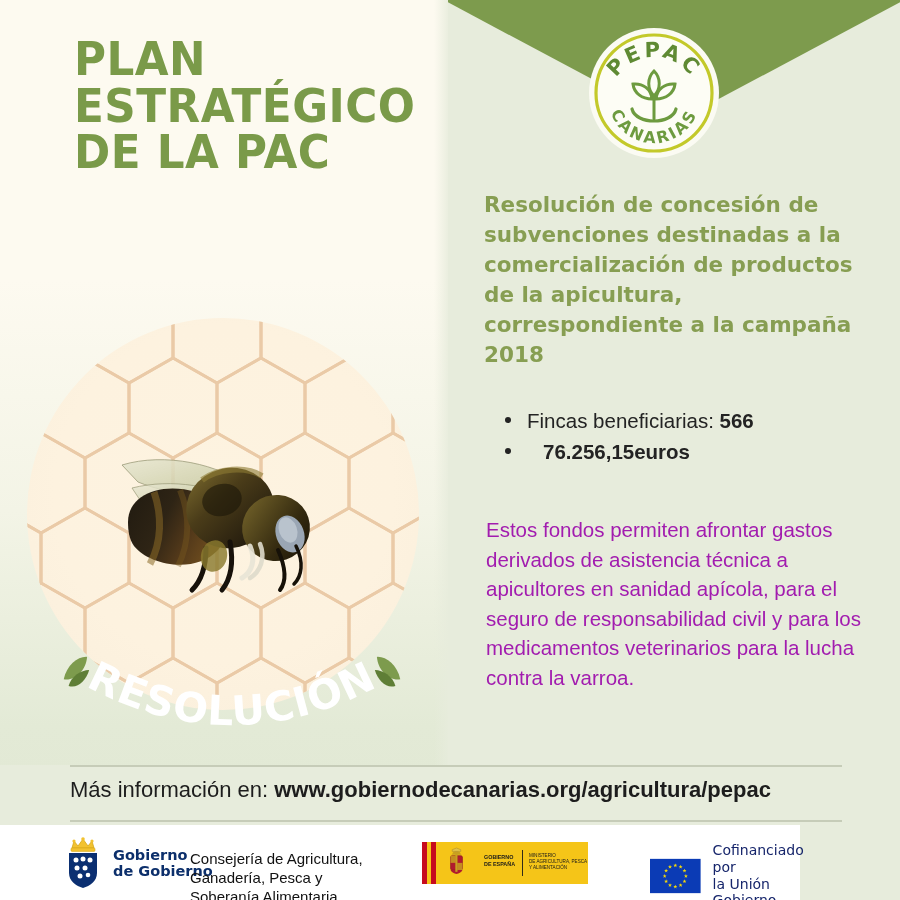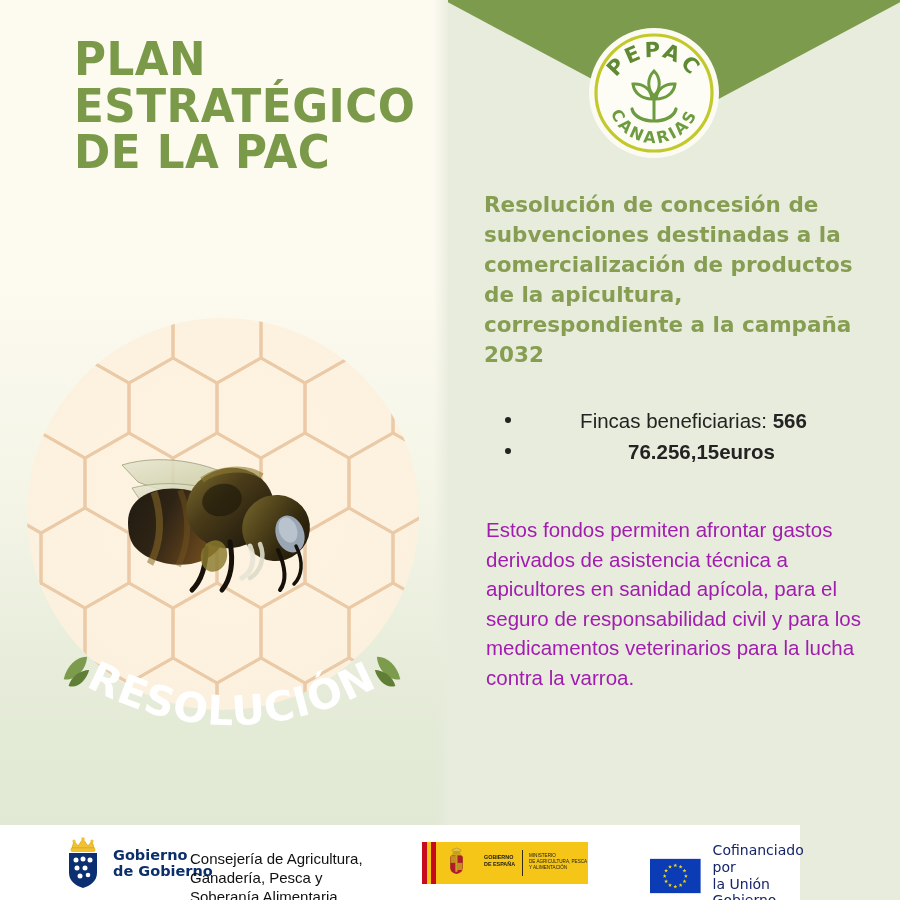--- a/index.html
+++ b/index.html
@@ -90,21 +90,20 @@
     font-weight:bold;
     font-size:21.5px;
     line-height:1.40;
   }
   .bullets{
     position:absolute;left:500px;top:407px;width:360px;
     margin:0;padding:0;list-style:none;
     color:#232323;
     font-size:20.5px;
     line-height:1.40;
-    text-align:center;
   }
   .bullets li{
     position:relative;padding-left:27px;margin-bottom:2px;
   }
   .bullets li:before{
     content:"";position:absolute;left:5px;top:10px;
     width:6px;height:6px;border-radius:50%;background:#232323;
   }
   .bullets b{font-weight:bold;}
   .amount{display:block;padding-left:16px;font-weight:bold;}
@@ -311,33 +310,40 @@
       </g>
       <text font-family="'DejaVu Sans', sans-serif" font-weight="bold" font-size="21" fill="#5f8a33" letter-spacing="3">
         <textPath href="#topArc" startOffset="50%" text-anchor="middle" id="pepacTop">PEPAC</textPath>
       </text>
       <text font-family="'DejaVu Sans', sans-serif" font-weight="bold" font-size="16" fill="#6d9b3f" letter-spacing="2.5">
         <textPath href="#botArc" startOffset="50%" text-anchor="middle" id="pepacBot">CANARIAS</textPath>
       </text>
     </svg>
   </div>
 
-  <div class="headline">Resolución de concesión de subvenciones destinadas a la comercialización de productos de la apicultura, correspondiente a la campaña 2032</div>
+  <div class="headline">Resolución de concesión de subvenciones destinadas a la comercialización de productos de la apicultura, correspondiente a la campaña 2018</div>
 
   <ul class="bullets">
     <li>
       <span>Fincas beneficiarias: </span><b>566</b>
     </li>
     <li>
       <span class="amount">76.256,15euros</span>
     </li>
   </ul>
 
   <div class="paragraph">Estos fondos permiten afrontar gastos derivados de asistencia técnica a apicultores en sanidad apícola, para el seguro de responsabilidad civil y para los medicamentos veterinarios para la lucha contra la varroa.</div>
 
+  <div class="url-band">
+    <div class="rule rule-top"></div>
+    <div class="rule rule-bottom"></div>
+    <div class="url-line">
+      <span>Más información en: </span><b>www.gobiernodecanarias.org/agricultura/pepac</b>
+    </div>
+  </div>
 
   <div class="footer-logos">
 
     <div class="gc-logo">
       <svg width="42" height="52" viewBox="0 0 42 52">
 
         <path d="M10 11 L12 4 L16 9 L21 2 L26 9 L30 4 L32 11 Z" fill="#f2c230" stroke="#d6a718" stroke-width="0.8"></path>
         <rect x="9" y="11" width="24" height="3.4" rx="1" fill="#f2c230" stroke="#d6a718" stroke-width="0.6"></rect>
         <circle cx="12" cy="4" r="1.6" fill="#f2c230"></circle>
         <circle cx="21" cy="2" r="1.8" fill="#f2c230"></circle>

